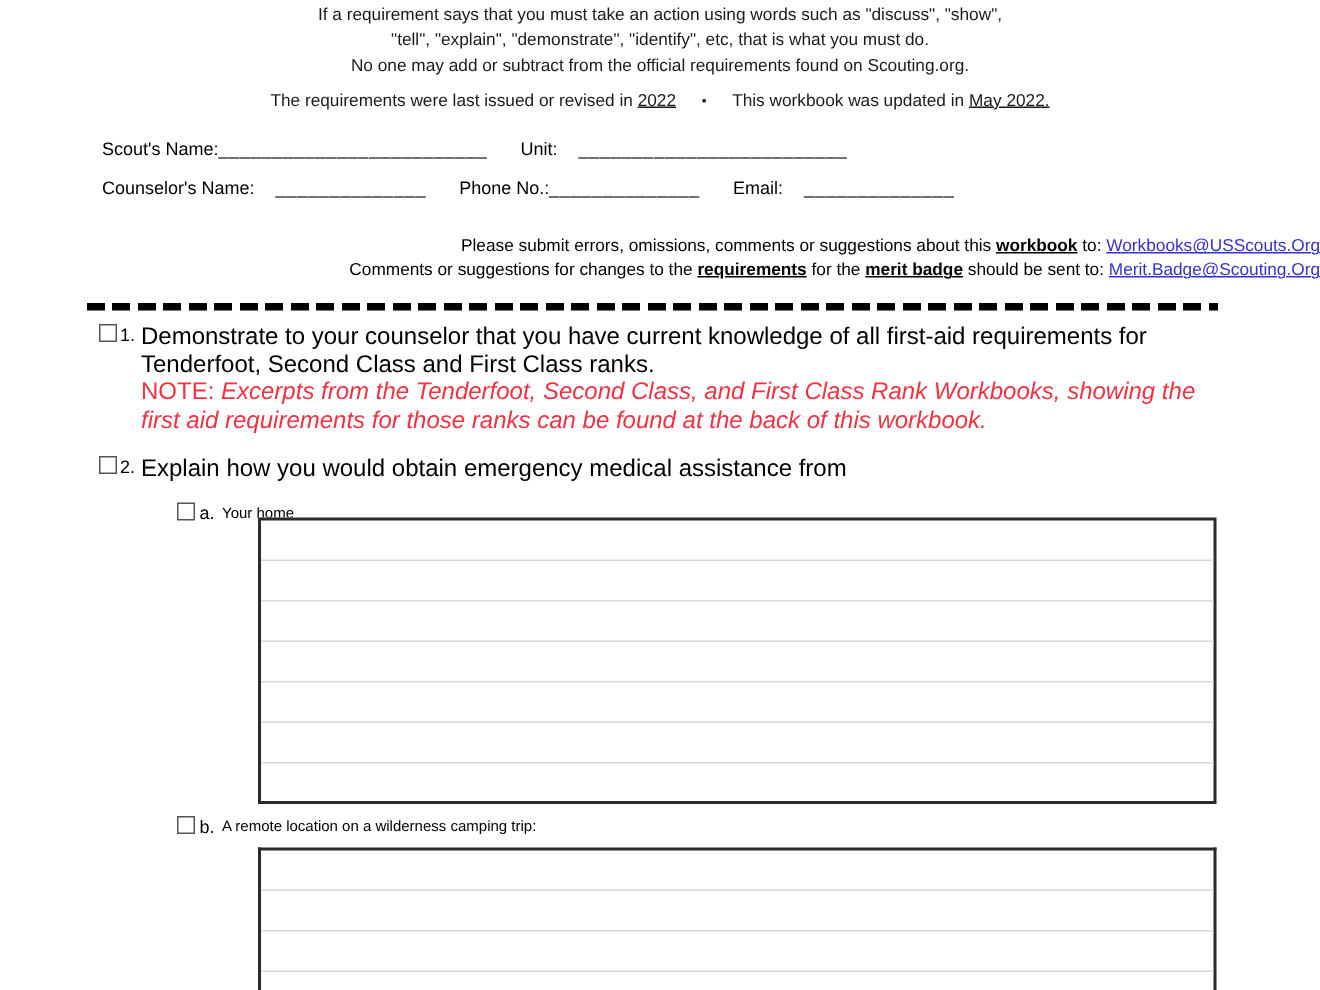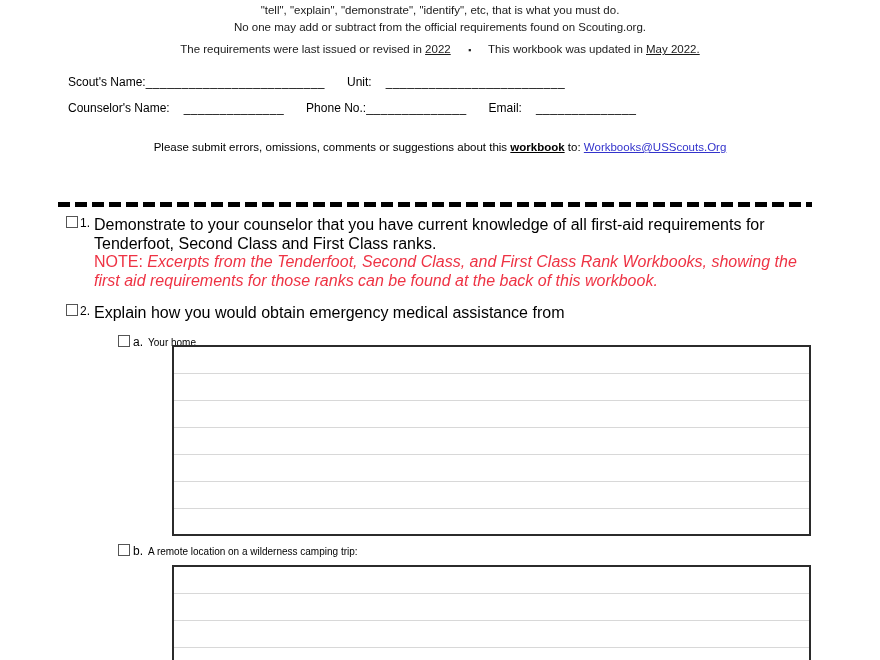--- a/index.html
+++ b/index.html
@@ -65,21 +65,21 @@
   .gap-lg { display: inline-block; width: 22px; }
   .gap-md { display: inline-block; width: 14px; }
 
   
   .submit-block {
     text-align: center;
     font-size: 11.5px;
     line-height: 16px;
     margin-top: 12px;
   }
-  .submit-block div { white-space: nowrap; }
+  .submit-block div { white-space: nowrap; text-align: right; }
   .bu { font-weight: bold; text-decoration: underline; }
   .link {
     color: #3333cc;
     text-decoration: underline;
   }
 
   
   .divider {
     position: absolute;
     left: 58px;
@@ -172,20 +172,21 @@
 
   #answer-box-a { top: 345px; height: 191px; }
   #answer-box-b { top: 565px; height: 95px; border-bottom: none; }
 </style>
 </head>
 <body>
 
 <div class="page">
 
   <div class="intro">
+    <div>If a requirement says that you must take an action using words such as "discuss", "show",</div>
     <div>"tell", "explain", "demonstrate", "identify", etc, that is what you must do.</div>
     <div>No one may add or subtract from the official requirements found on Scouting.org.</div>
     <div class="revised-line">
       <span>The requirements were last issued or revised in</span>
       <span class="u">2022</span>
       <span class="sep-dot">▪</span>
       <span>This workbook was updated in</span>
       <span class="u">May 2022.</span>
     </div>
   </div>
@@ -213,20 +214,28 @@
     </div>
   </div>
 
   <div class="submit-block">
     <div>
       <span>Please submit errors, omissions, comments or suggestions about this</span>
       <span class="bu">workbook</span>
       <span>to:</span>
       <a class="link" href="#">Workbooks@USScouts.Org</a>
     </div>
+    <div>
+      <span>Comments or suggestions for changes to the</span>
+      <span class="bu">requirements</span>
+      <span>for the</span>
+      <span class="bu">merit badge</span>
+      <span>should be sent to:</span>
+      <a class="link" href="#">Merit.Badge@Scouting.Org</a>
+    </div>
   </div>
 
   <div class="divider"></div>
 
   <div class="req-area">
 
     <div class="req">
       <div class="cb-slot-1">
         <div class="checkbox"></div>
       </div>

